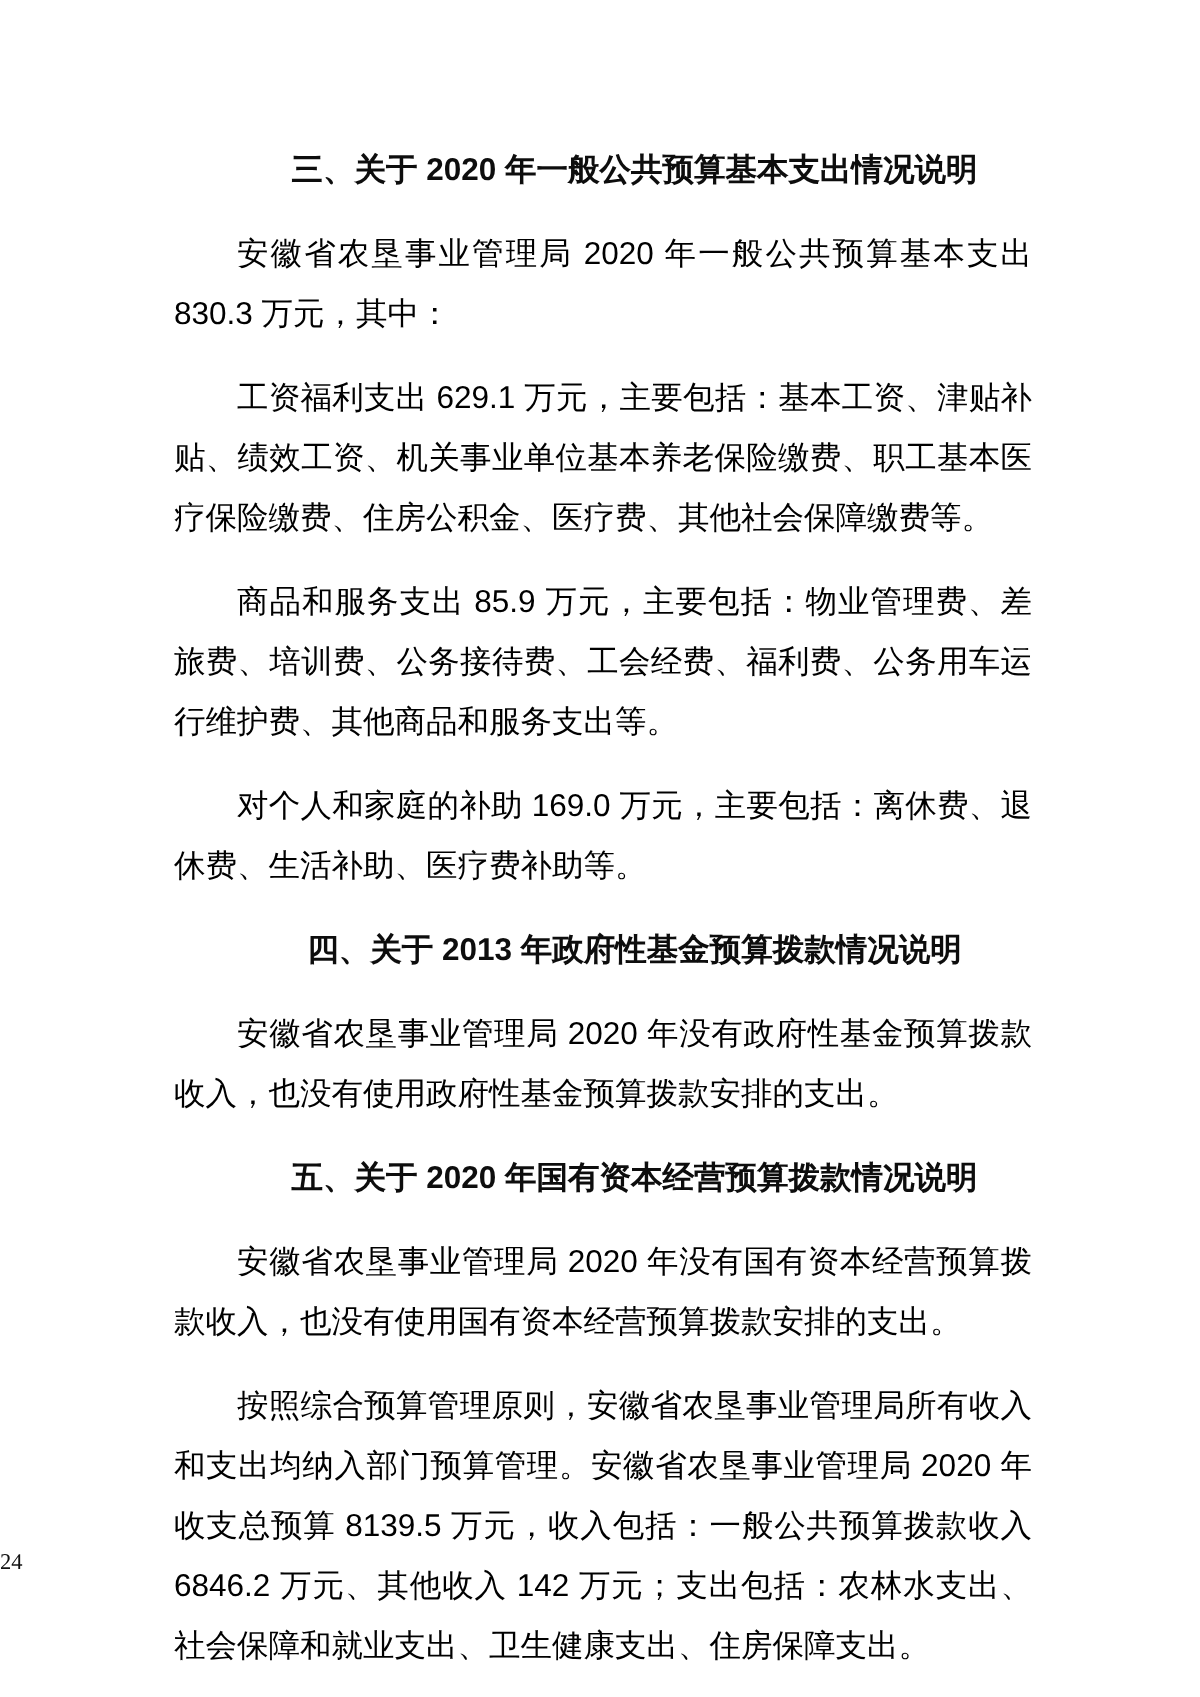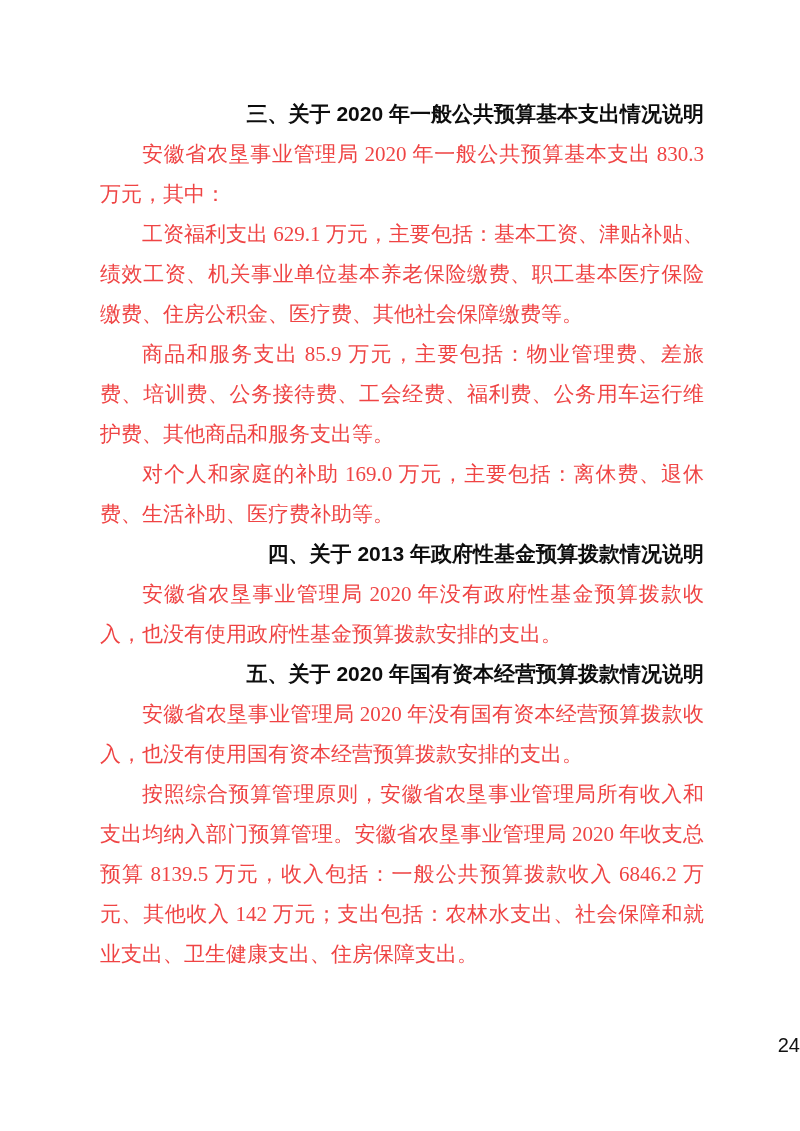--- a/index.html
+++ b/index.html
@@ -22,41 +22,41 @@
     width: 604px;
   }
   .section-heading {
     margin: 0;
     font-family: "Liberation Sans", "DejaVu Sans", sans-serif;
     font-weight: 700;
     font-size: 21px;
     line-height: 40px;
     color: #0d0d0d;
     text-indent: 2em;
-    text-align: right;
+    text-align: center;
     white-space: nowrap;
   }
   .para {
-    margin: 0;
-    font-family: Liberation Serif, serif;
+    margin: 16px;
+    font-family: Liberation Sans, sans-serif;
     font-size: 21px;
     line-height: 40px;
-    color: #ef4444;
+    color: #000000;
     text-indent: 2em;
     text-align: justify;
     text-justify: inter-ideograph;
   }
   .page-number {
     position: absolute;
     left: 0;
     width: 100%;
     top: 1034px;
-    text-align: right;
-    font-family: Liberation Sans, sans-serif;
-    font-size: 20px;
+    text-align: left;
+    font-family: Liberation Serif, serif;
+    font-size: 15px;
     color: #111111;
   }
 </style>
 </head>
 <body>
 
 <div class="page">
   <div class="content">
 
     <h2 class="section-heading">三、关于 2020 年一般公共预算基本支出情况说明</h2>

